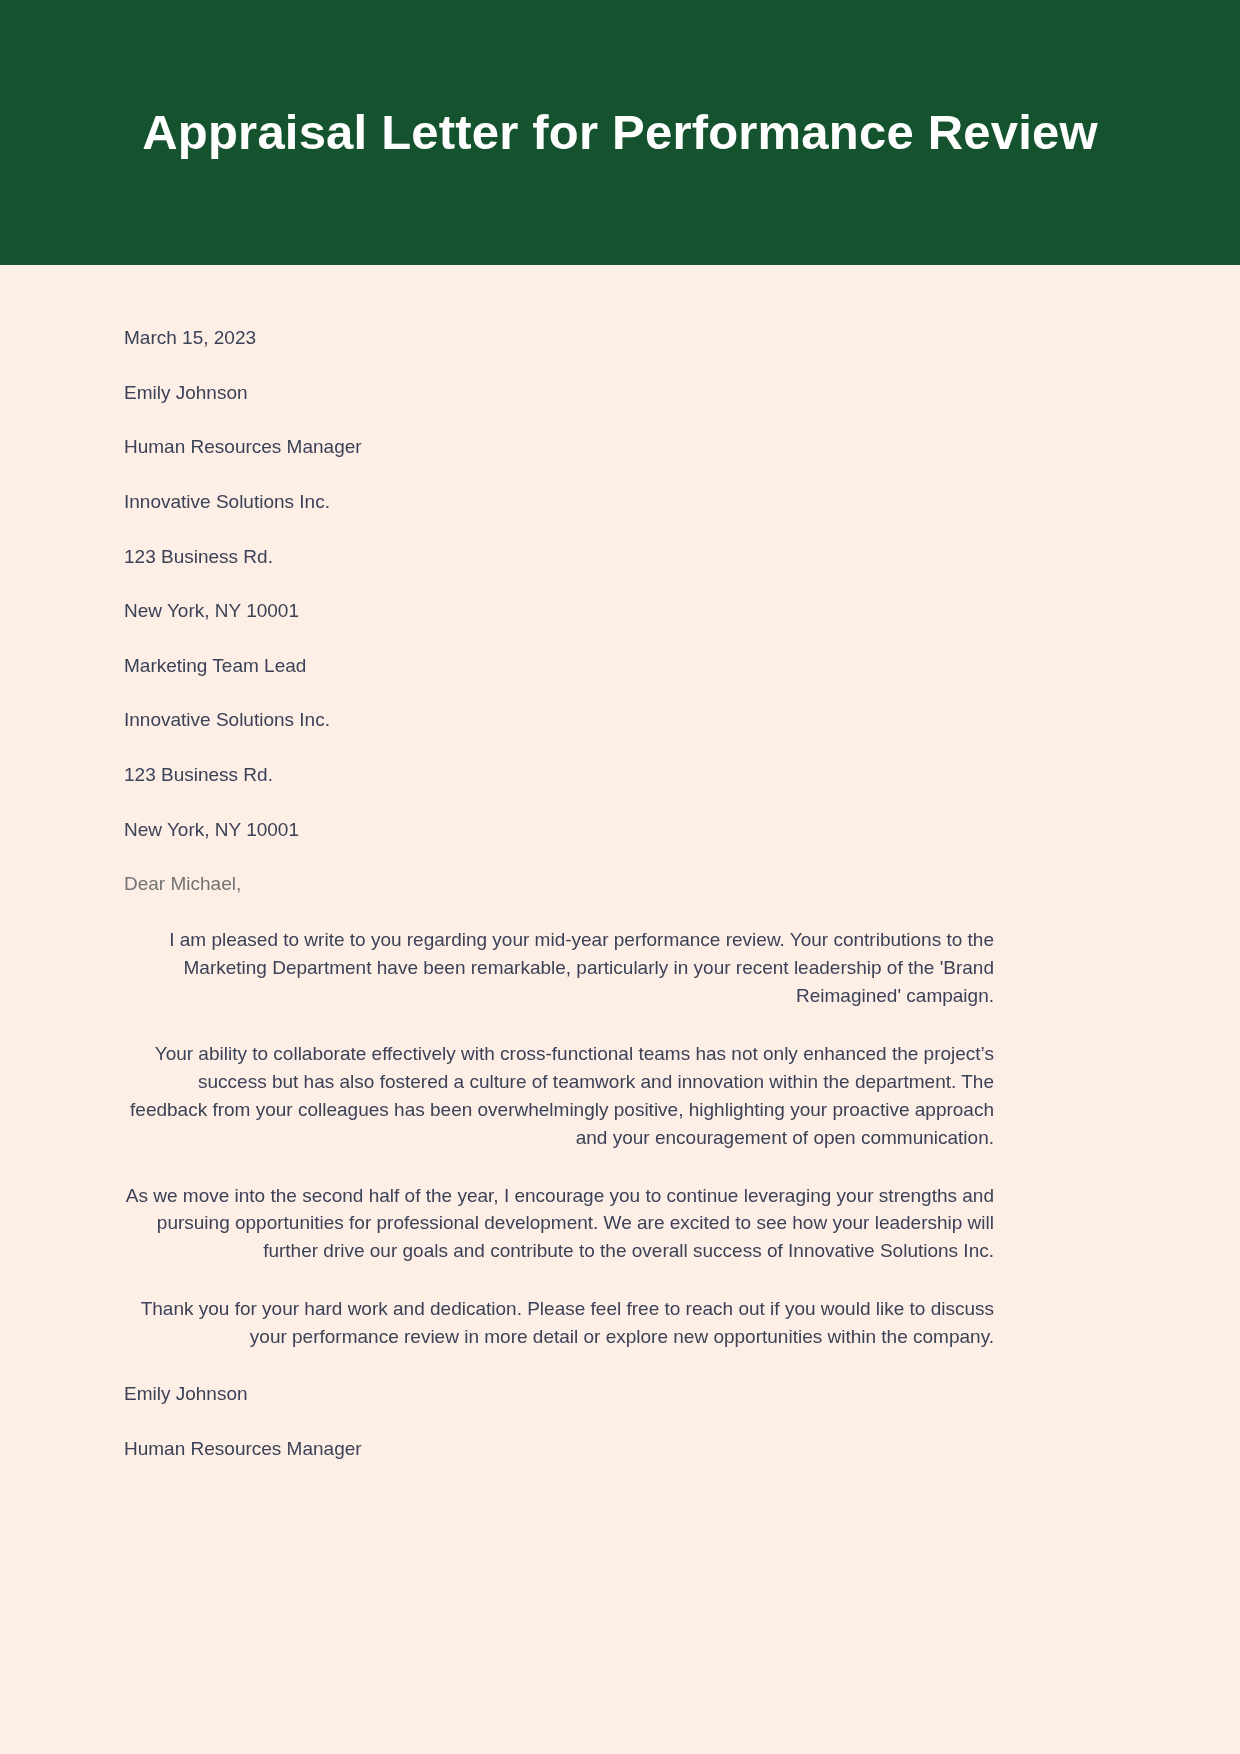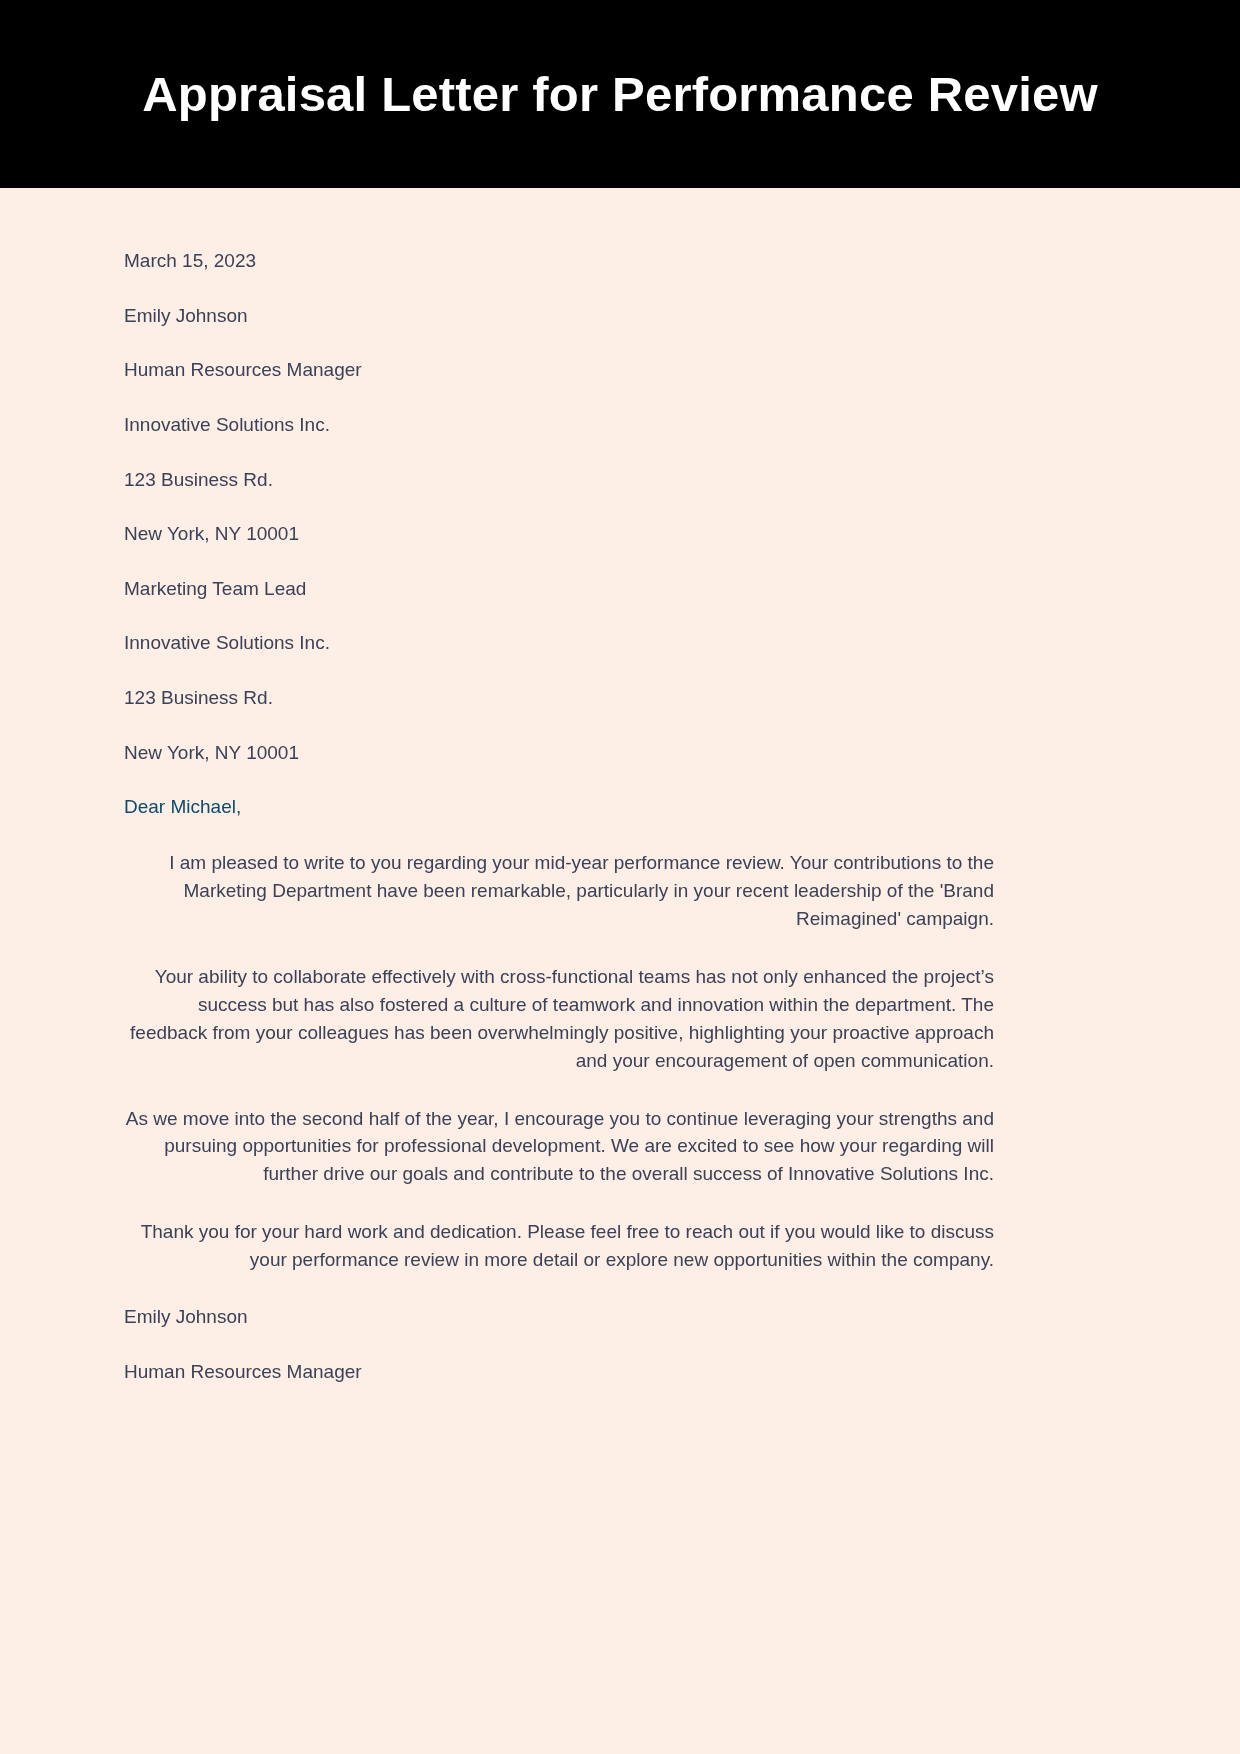--- a/index.html
+++ b/index.html
@@ -15,22 +15,22 @@
   }
   .page {
     position: relative;
     width: 1240px;
     min-height: 1754px;
     background: #fdeee6;
     overflow: hidden;
   }
   .header-band {
     width: 100%;
-    height: 188px;
-    background: #000000;
+    height: 265px;
+    background: #14532d;
     display: flex;
     align-items: center;
     justify-content: center;
     box-sizing: border-box;
     padding: 0 20px;
   }
   .header-title {
     color: #ffffff;
     font-family: "Liberation Sans", sans-serif;
     font-size: 49px;
@@ -46,21 +46,21 @@
     padding: 60px 124px 0 124px;
   }
   .addr-line {
     color: #3b4257;
     font-size: 19px;
     line-height: 1.35;
     margin: 0 0 29px 0;
     font-family: Liberation Sans, sans-serif;
   }
   .salutation {
-    color: #0c4a6e;
+    color: #737373;
     font-size: 19px;
     line-height: 1.35;
     margin: 0 0 29px 0;
   }
   .para {
     color: #3b4257;
     font-size: 19px;
     line-height: 1.47;
     margin: 0 0 30px 0;
     max-width: 870px;
@@ -101,21 +101,21 @@
       <p class="addr-line">Marketing Team Lead</p>
       <p class="addr-line">Innovative Solutions Inc.</p>
       <p class="addr-line">123 Business Rd.</p>
       <p class="addr-line">New York, NY 10001</p>
     </div>
 
     <p class="salutation">Dear Michael,</p>
 
     <p class="para">I am pleased to write to you regarding your mid-year performance review. Your contributions to the Marketing Department have been remarkable, particularly in your recent leadership of the 'Brand Reimagined' campaign.</p>
     <p class="para">Your ability to collaborate effectively with cross-functional teams has not only enhanced the project’s success but has also fostered a culture of teamwork and innovation within the department. The feedback from your colleagues has been overwhelmingly positive, highlighting your proactive approach and your encouragement of open communication.</p>
-    <p class="para">As we move into the second half of the year, I encourage you to continue leveraging your strengths and pursuing opportunities for professional development. We are excited to see how your regarding will further drive our goals and contribute to the overall success of Innovative Solutions Inc.</p>
+    <p class="para">As we move into the second half of the year, I encourage you to continue leveraging your strengths and pursuing opportunities for professional development. We are excited to see how your leadership will further drive our goals and contribute to the overall success of Innovative Solutions Inc.</p>
     <p class="para">Thank you for your hard work and dedication. Please feel free to reach out if you would like to discuss your performance review in more detail or explore new opportunities within the company.</p>
 
     <div>
       <p class="closing-line">Emily Johnson</p>
       <p class="closing-line">Human Resources Manager</p>
     </div>
 
     <div class="spacer-bottom"></div>
 
   </div>

